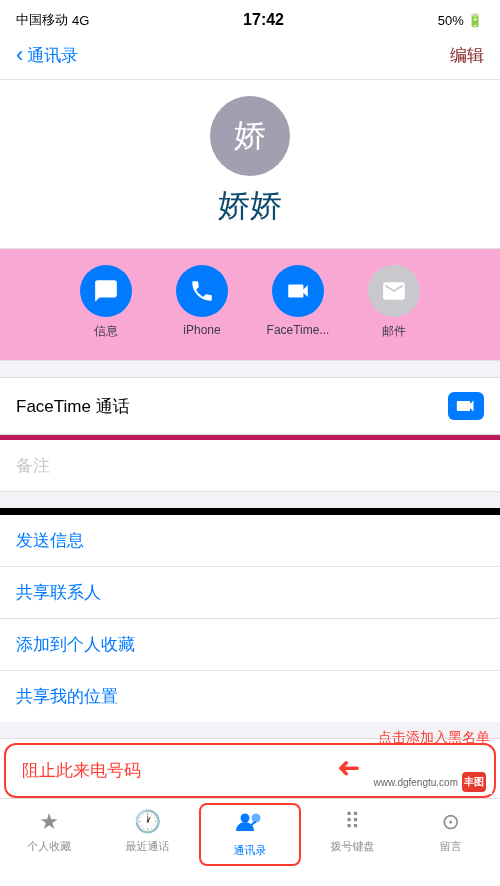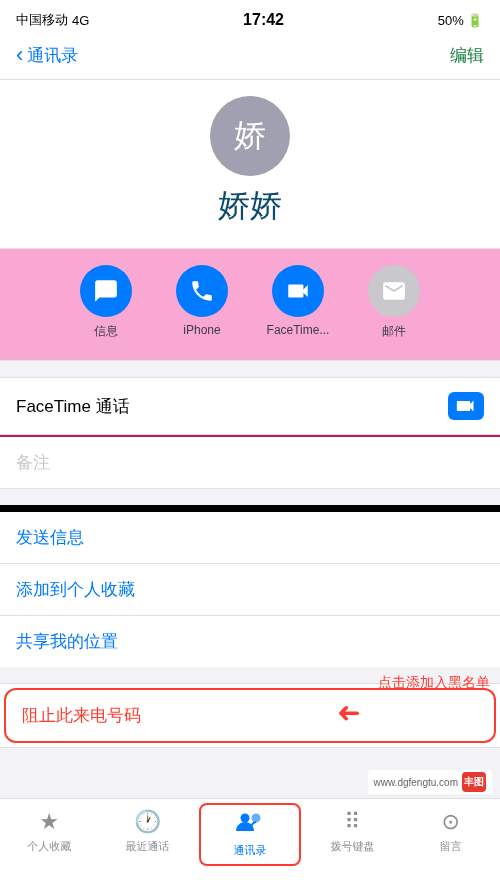--- a/index.html
+++ b/index.html
@@ -42,21 +42,21 @@
       font-size: 17px;
       cursor: pointer;
       gap: 4px;
     }
     .nav-back-arrow {
       font-size: 22px;
       line-height: 1;
       margin-top: -2px;
     }
     .nav-edit {
-      color: #15803d;
+      color: #7f1d1d;
       font-size: 17px;
       cursor: pointer;
     }
 
     
     .contact-header {
       background: #fff;
       display: flex;
       flex-direction: column;
       align-items: center;
@@ -141,21 +141,21 @@
       align-items: center;
       justify-content: center;
       font-size: 16px;
     }
 
     
     .notes-section {
       background: #fff;
       padding: 14px 16px;
       margin-top: 0;
-      border-top: 2px solid #be185d;
+      border-top: 5px solid #be185d;
       border-bottom: 1px solid #e0e0e0;
       color: #c7c7cc;
       font-size: 17px;
     }
 
     
     .list-section {
       background: #fff;
       margin-top: 16px;
       border-top: 7px solid #000000;
@@ -329,20 +329,23 @@
   </div>
 </div>
 
 <div class="notes-section">
   <span>备注</span>
 </div>
 
 <div class="list-section">
   <div class="list-item">
     <span>发送信息</span>
+  </div>
+  <div class="list-item">
+    <span>共享联系人</span>
   </div>
   <div class="list-item">
     <span>添加到个人收藏</span>
   </div>
   <div class="list-item">
     <span>共享我的位置</span>
   </div>
 </div>
 
 <div class="block-section" style="position:relative;">

